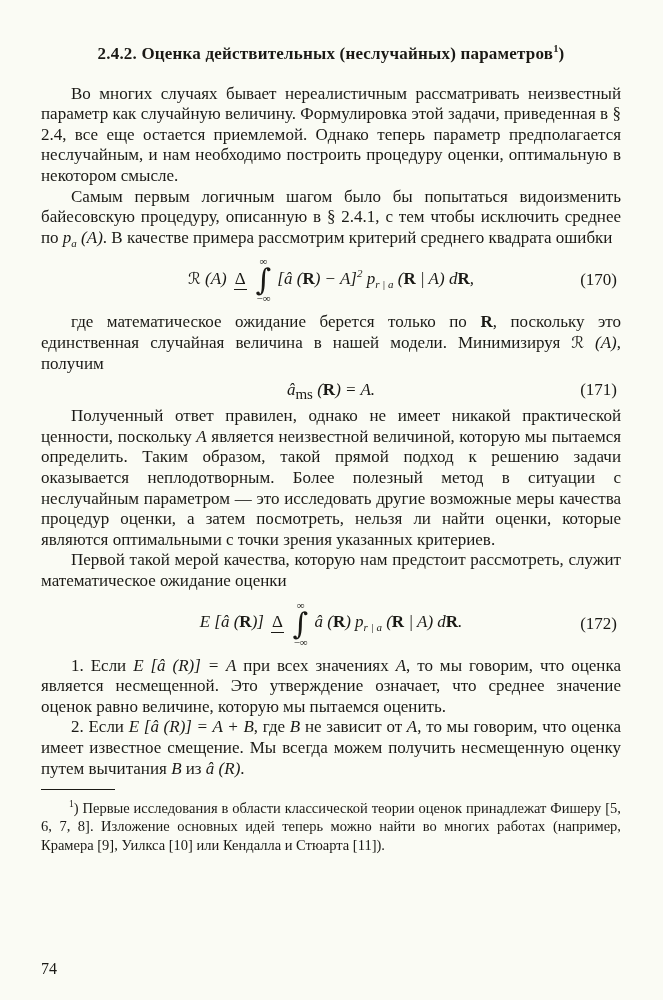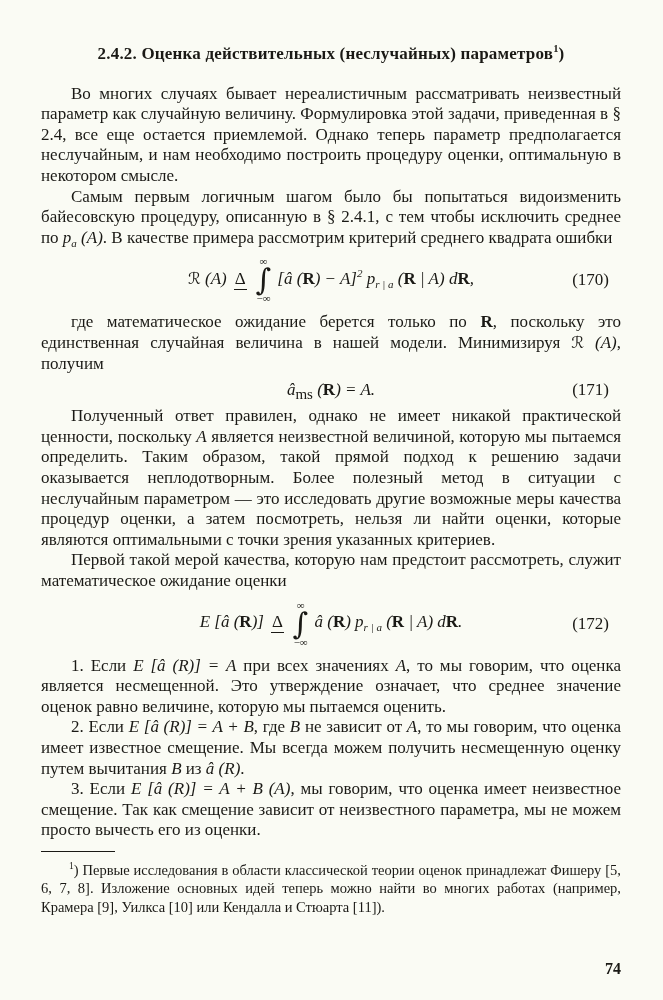--- a/index.html
+++ b/index.html
@@ -22,21 +22,21 @@
   .para { margin:0; text-align:justify; text-indent:30px; }
   .mt { font-style:italic; }
   .bfR { font-weight:700; }
   .term { }
   .scr { font-family:"DejaVu Sans","DejaVu Serif",serif; font-size:16px; }
   sub.sub-it { font-size:11px; font-style:italic; line-height:0; }
   sub.sub-rm { font-size:15px; font-style:normal; line-height:0; }
   sup.eqsup { font-size:11px; font-style:italic; line-height:0; }
   .eq { position:relative; text-align:center; margin:5px 0; line-height:22px; }
   .eq-tall { margin:8px 0; }
-  .eq-num { position:absolute; right:12px; top:50%; transform:translateY(-50%); font-style:normal; }
+  .eq-num { position:absolute; right:4px; top:50%; transform:translateY(-50%); font-style:normal; }
   .defeq {
     display:inline-block; font-style:normal; line-height:1.05;
     border-bottom:1.4px solid currentColor; padding:0 1px 1px 1px; margin:0 7px;
   }
   .intwrap {
     display:inline-flex; flex-direction:column; align-items:center;
     vertical-align:middle; line-height:1; margin:0 6px 0 2px;
   }
   .intwrap .lim { font-size:11px; font-style:normal; line-height:11px; }
   .intwrap .intg {
@@ -46,22 +46,22 @@
   .fn-rule {
     width:74px; border:0; border-top:1.6px solid #1a1915;
     margin:10px 0 5px 0;
   }
   .footnote {
     margin:0; font-size:14.5px; line-height:18.4px;
     text-align:justify; text-indent:28px;
   }
   .footnote sup { font-size:9.5px; }
   .page-number {
-    margin-top:auto; padding-top:12px; text-align:right;
-    font-weight:700; font-size:16px;
+    margin-top:auto; padding-top:12px; text-align:left;
+    font-weight:400; font-size:16px;
   }
 </style>
 </head>
 <body>
 
 <div class="page" style="background: rgb(250, 251, 244); color: rgb(26, 25, 21);">
 
   <h1 class="heading"><span>2.4.2. Оценка действительных (неслучайных) параметров</span><sup>1</sup><span>)</span></h1>
 
   <p class="para">Во многих случаях бывает нереалистичным рассматривать неизвестный параметр как случайную величину. Формулировка этой задачи, приведенная в § 2.4, все еще остается приемлемой. Однако теперь параметр предполагается неслучайным, и нам необходимо построить процедуру оценки, оптимальную в некотором смысле.</p>
@@ -95,21 +95,20 @@
           <span class="lim">−∞</span>
         </span><span class="mt">â (</span><span class="bfR">R</span><span class="mt">) p</span><sub class="sub-it">r | a</sub><span class="mt"> (</span><span class="bfR">R</span><span class="mt"> | A) d</span><span class="bfR">R</span><span class="mt">.</span></span>
     <span class="eq-num">(172)</span>
   </div>
 
 
   <p class="para"><span>1. Если </span><span class="mt">E [â (R)] = A</span><span> при всех значениях </span><span class="mt">A</span><span>, то мы говорим, что оценка является </span><span class="term">несмещенной</span><span>. Это утверждение означает, что среднее значение оценок равно величине, которую мы пытаемся оценить.</span></p>
 
   <p class="para"><span>2. Если </span><span class="mt">E [â (R)] = A + B</span><span>, где </span><span class="mt">B</span><span> не зависит от </span><span class="mt">A</span><span>, то мы говорим, что оценка имеет </span><span class="term">известное смещение</span><span>. Мы всегда можем получить несмещенную оценку путем вычитания </span><span class="mt">B</span><span> из </span><span class="mt">â (R)</span><span>.</span></p>
 
-  <p class="para"><span>3. Если </span><span class="mt">E [â (R)] = A + B (A)</span><span>, мы говорим, что оценка имеет </span><span class="term">неизвестное смещение</span><span>. Так как смещение зависит от неизвестного параметра, мы не можем просто вычесть его из оценки.</span></p>
 
   <hr class="fn-rule">
 
   <p class="footnote"><sup>1</sup><span>) </span><span>Первые исследования в области классической теории оценок принадлежат Фишеру [5, 6, 7, 8]. Изложение основных идей теперь можно найти во многих работах (например, Крамера [9], Уилкса [10] или Кендалла и Стюарта [11]).</span></p>
 
   <div class="page-number">74</div>
 
 </div>
 
 </body></html>

